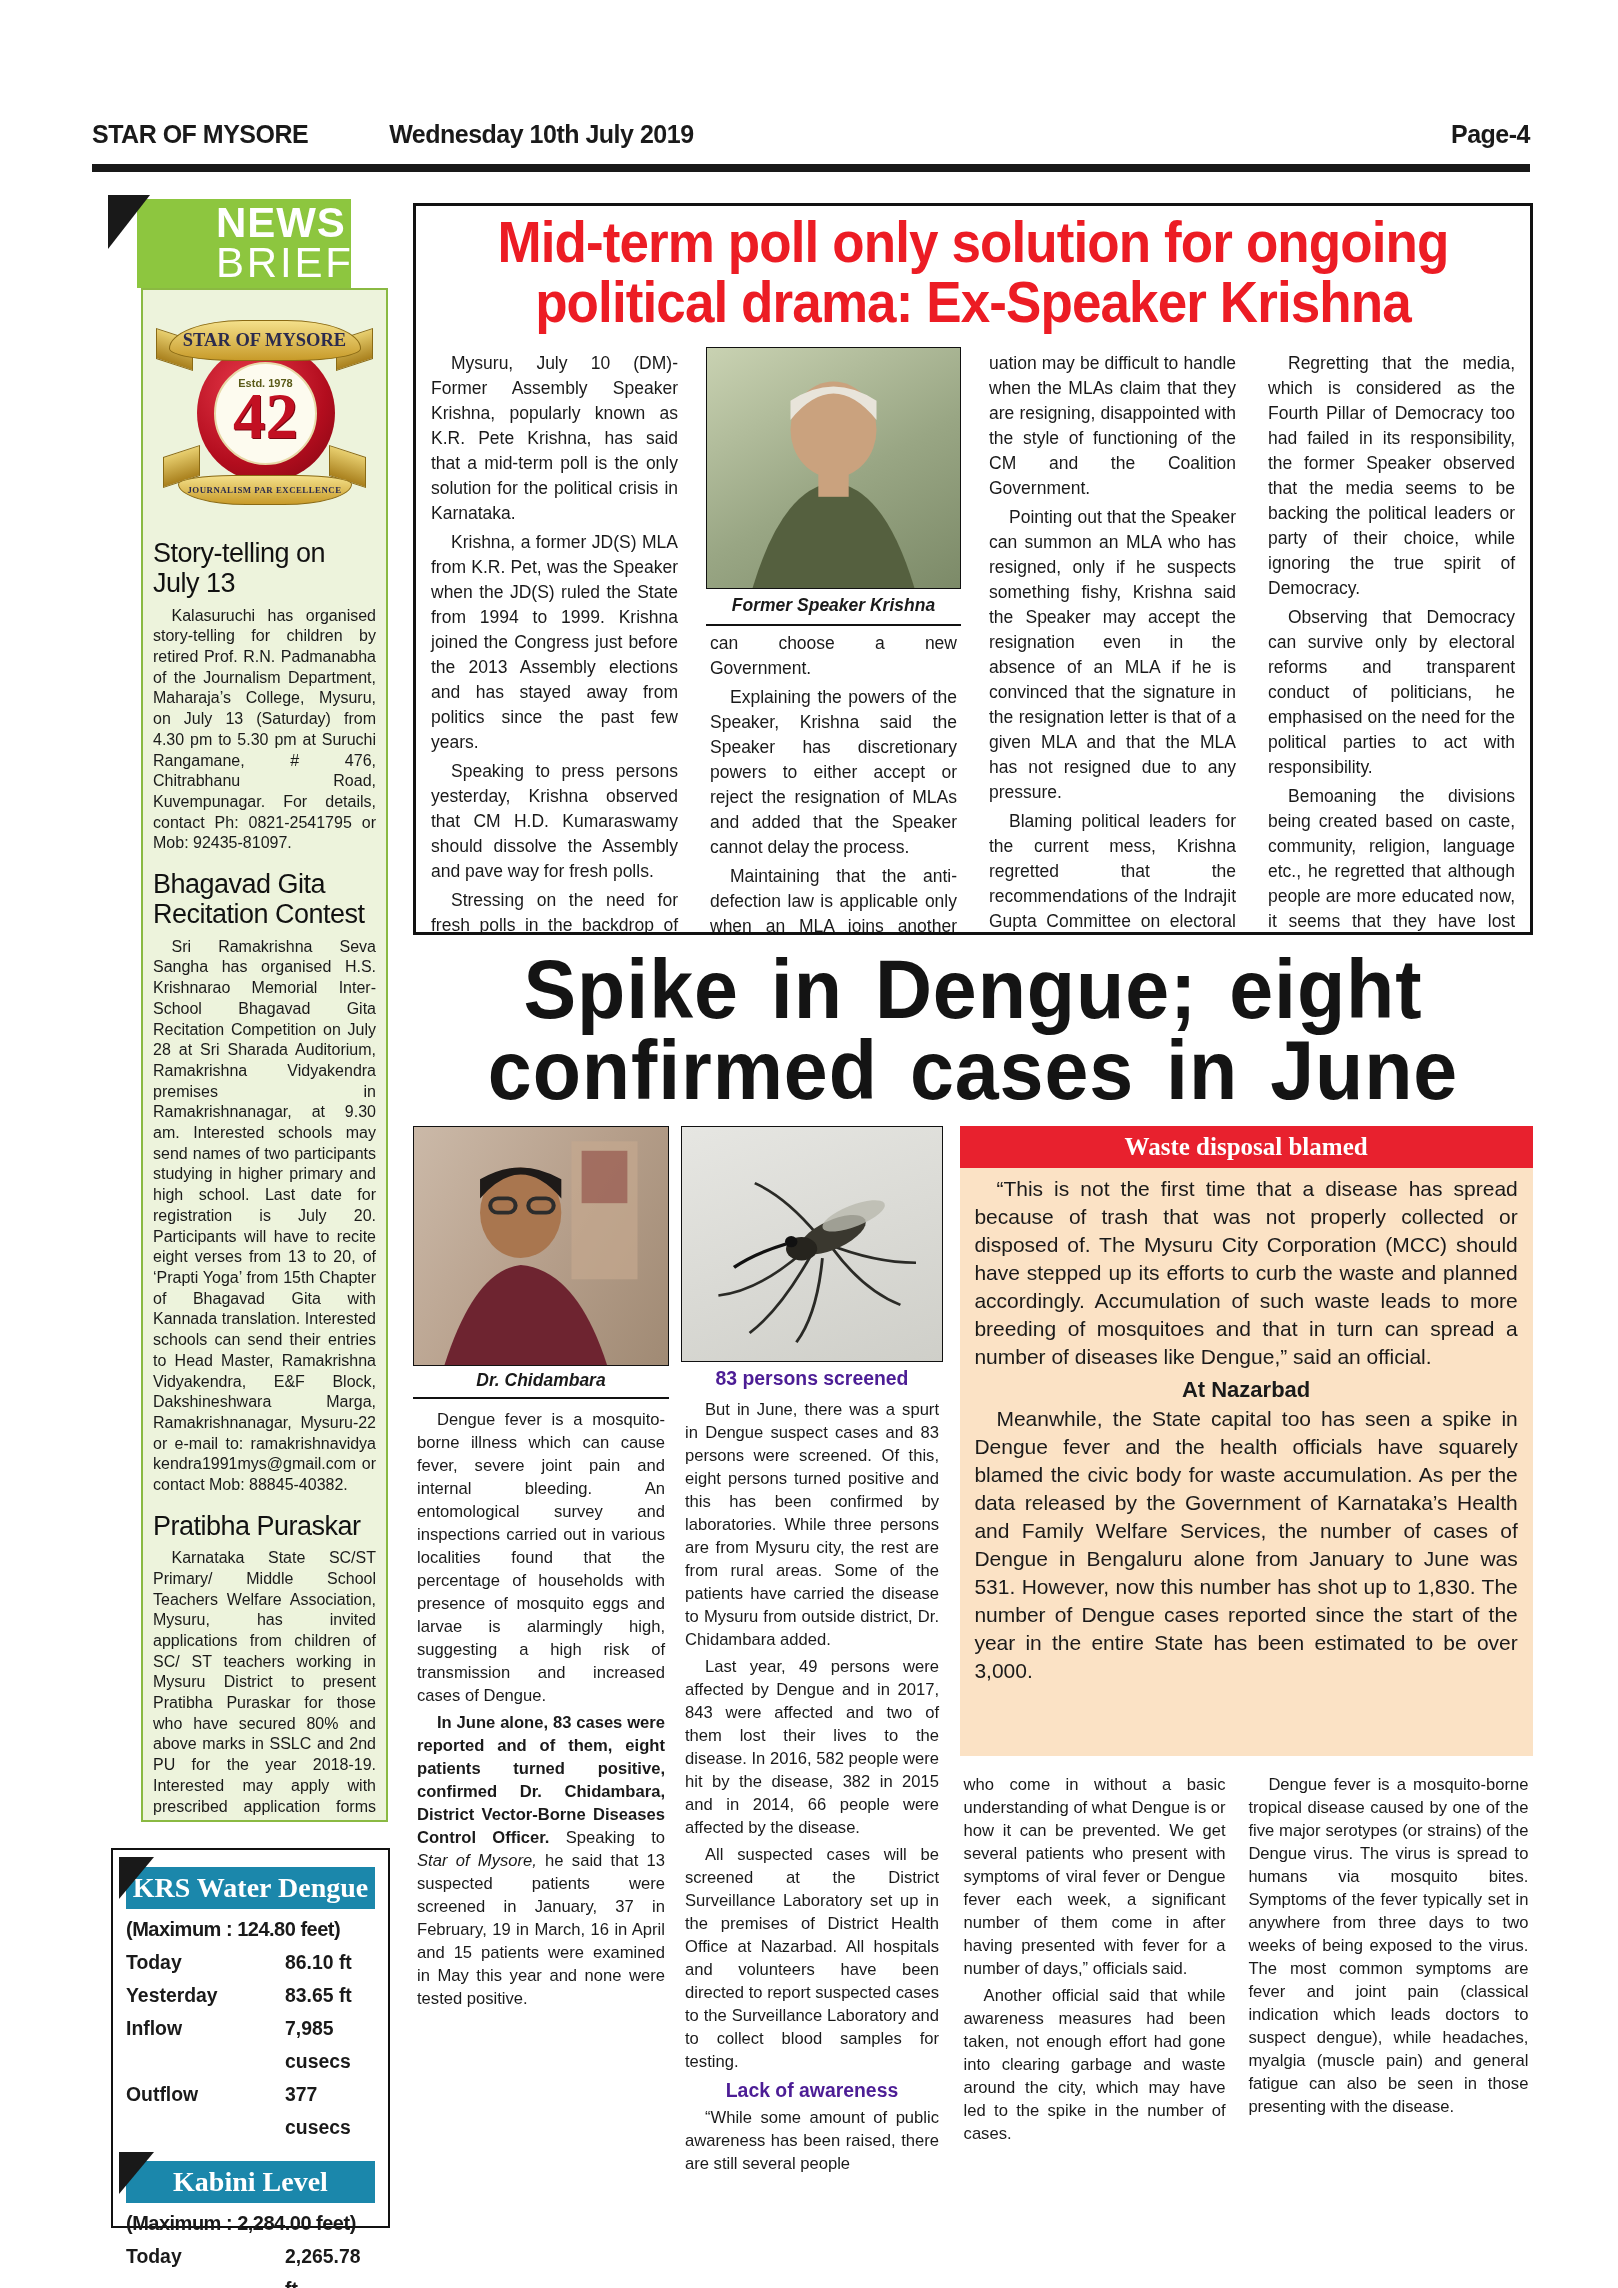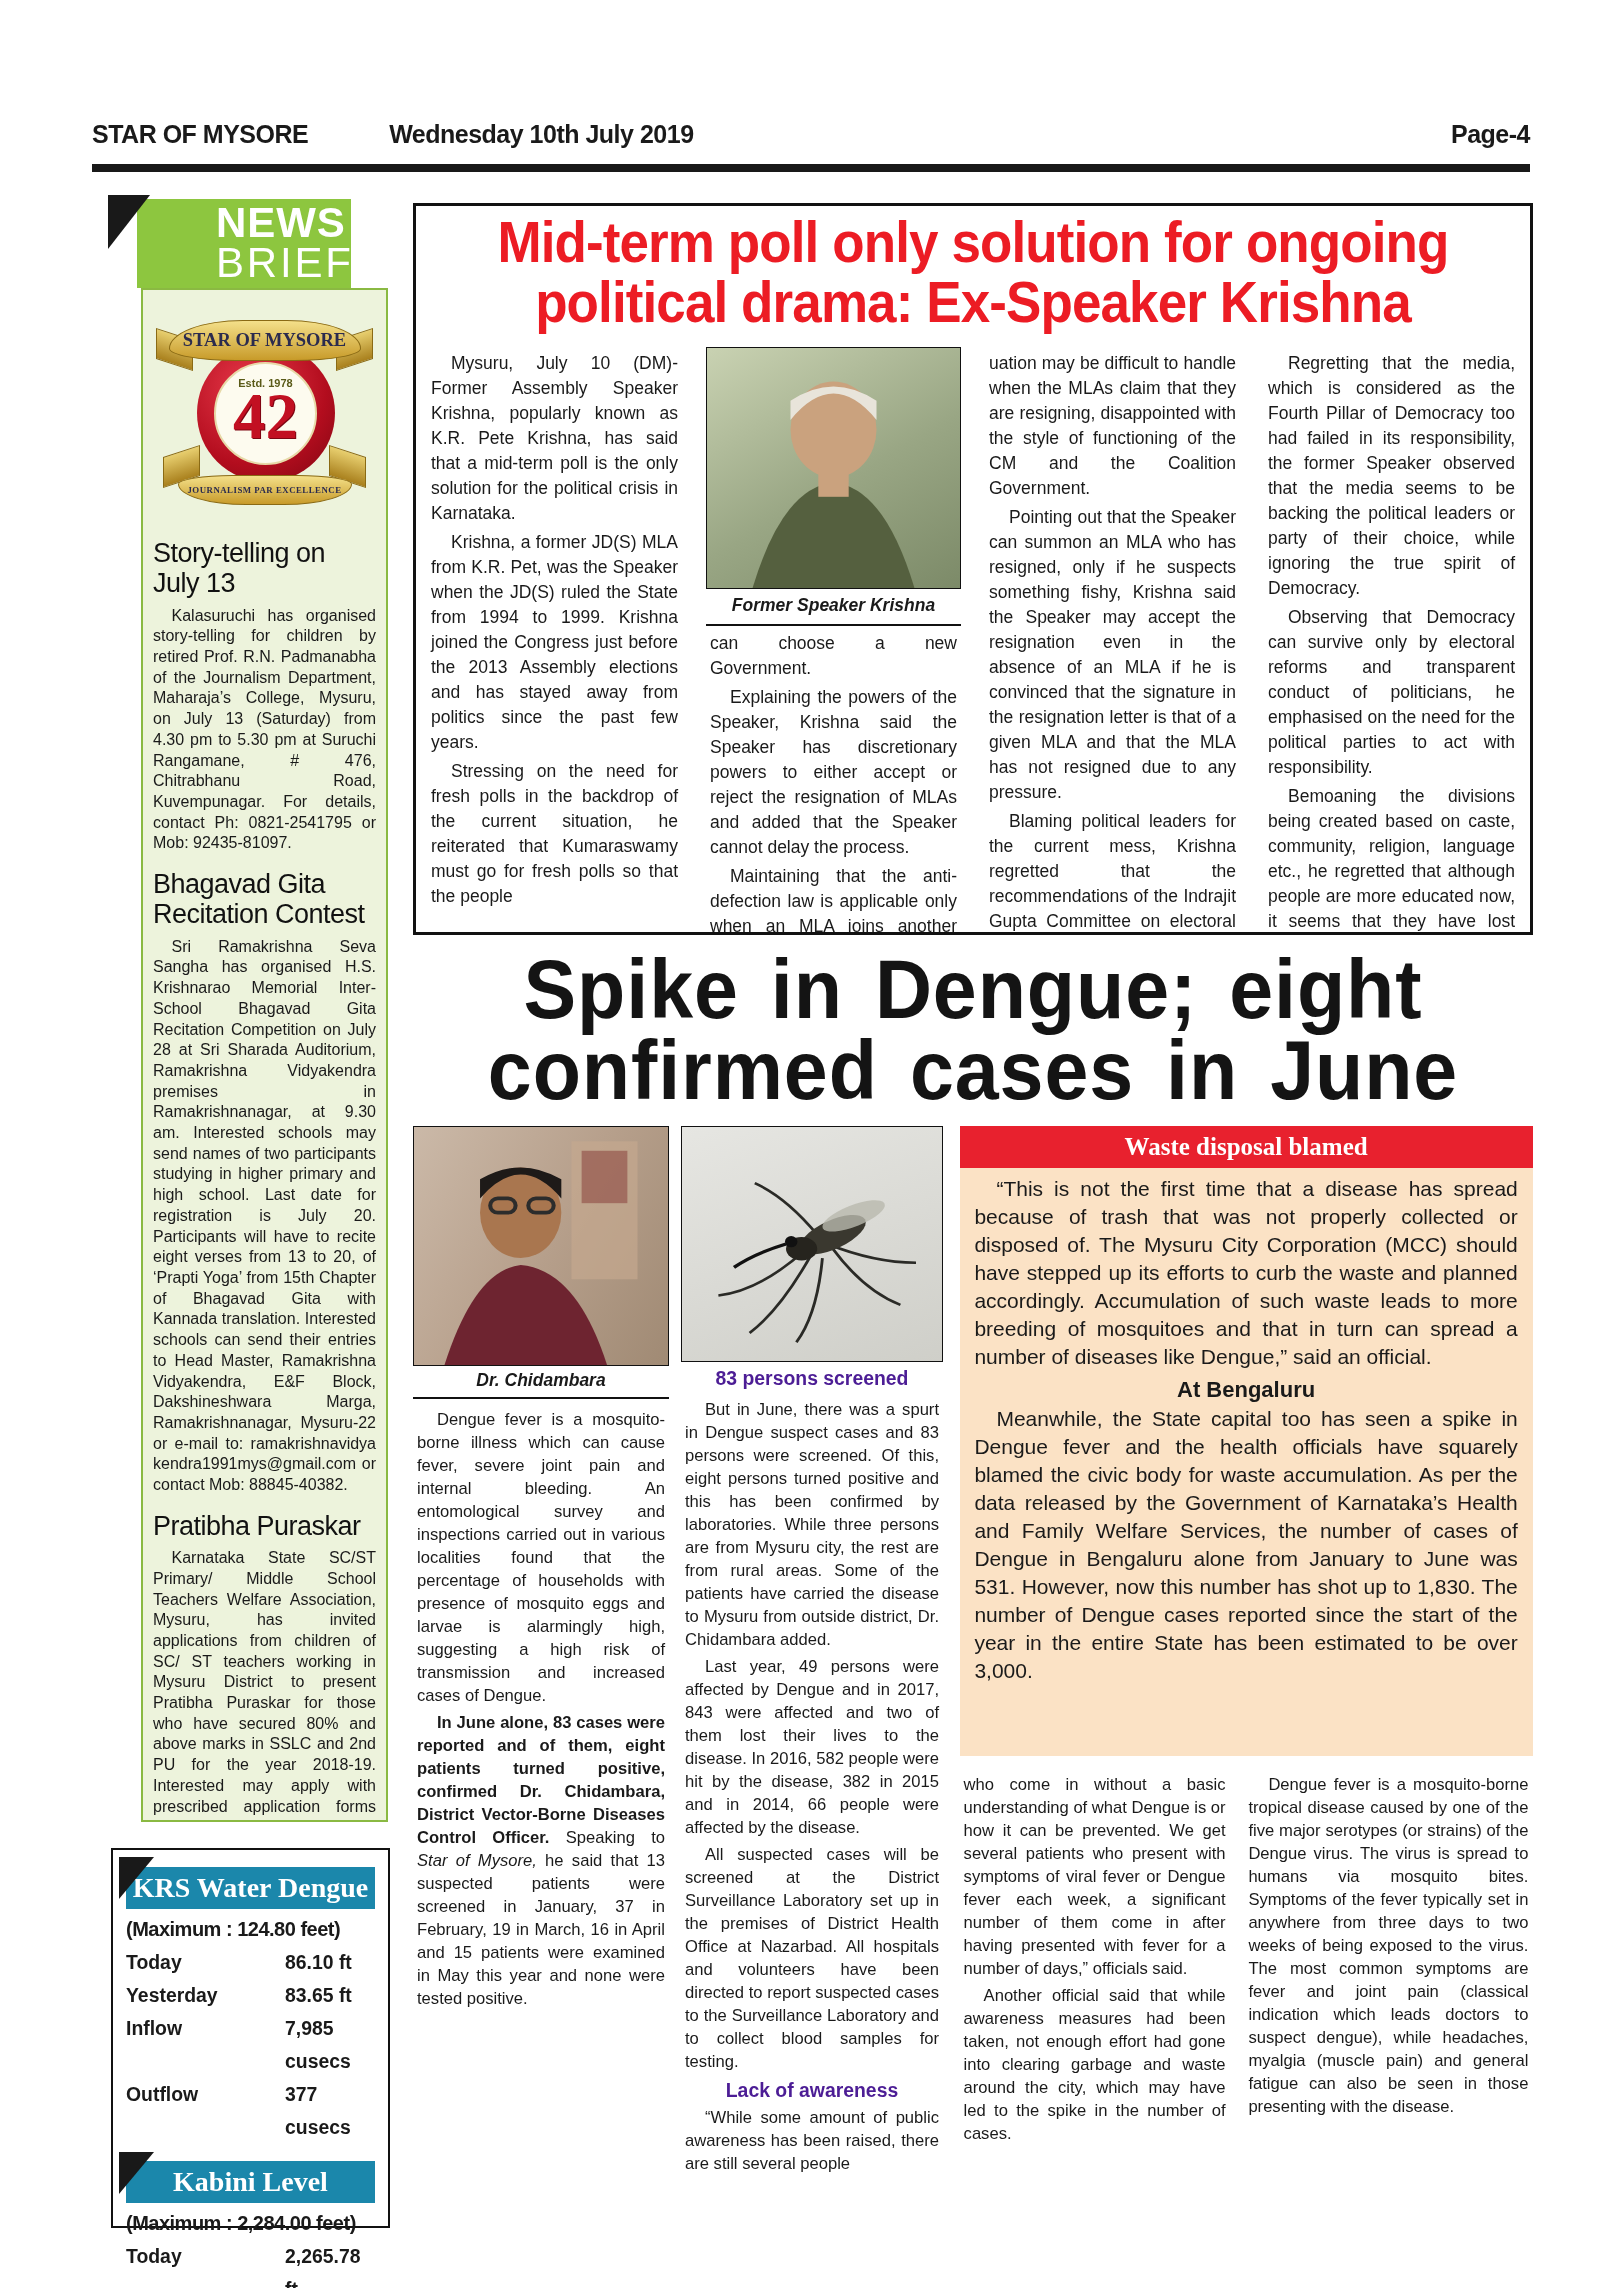--- a/index.html
+++ b/index.html
@@ -220,20 +220,21 @@
   <section class="krishna-box">
     <div class="red-headline">
       <div>Mid-term poll only solution for ongoing</div>
       <div>political drama: Ex-Speaker Krishna</div>
     </div>
     <div class="k-cols">
       <div class="k-col">
         <div>
             <p class="para">Mysuru, July 10 (DM)- Former Assembly Speaker Krishna, popularly known as K.R. Pete Krishna, has said that a mid-term poll is the only solution for the political crisis in Karnataka.</p>
             <p class="para">Krishna, a former JD(S) MLA from K.R. Pet, was the Speaker when the JD(S) ruled the State from 1994 to 1999. Krishna joined the Congress just before the 2013 Assembly elections and has stayed away from politics since the past few years.</p>
+            <p class="para">Speaking to press persons yesterday, Krishna observed that CM H.D. Kumaraswamy should dissolve the Assembly and pave way for fresh polls.</p>
             <p class="para">Stressing on the need for fresh polls in the backdrop of the current situation, he reiterated that Kumaraswamy must go for fresh polls so that the people</p>
           </div>
       </div>
       <div class="k-col">
         <div class="photo-frame ph-krishna">
           <svg class="ph-svg" viewBox="0 0 100 100" preserveAspectRatio="none">
             <rect x="0" y="0" width="100" height="100" fill="none"></rect>
             <ellipse cx="50" cy="34" rx="17" ry="20" fill="#caa27e"></ellipse>
             <path d="M33,30 Q50,8 67,30 L67,22 Q50,10 33,22 Z" fill="#e8e4da"></path>
             <path d="M18,100 Q30,58 50,56 Q70,58 82,100 Z" fill="#55603f"></path>
@@ -320,21 +321,21 @@
             </div>
           <div class="red-sub">Lack of awareness</div>
           <p class="para">“While some amount of public awareness has been raised, there are still several people</p>
         </div>
       </div>
 
       <div class="d-right">
         <div class="waste-banner">Waste disposal blamed</div>
         <div class="peach">
           <p class="quote">“This is not the first time that a disease has spread because of trash that was not properly collected or disposed of. The Mysuru City Corporation (MCC) should have stepped up its efforts to curb the waste and planned accordingly. Accumulation of such waste leads to more breeding of mosquitoes and that in turn can spread a number of diseases like Dengue,” said an official.</p>
-          <div class="at-blr">At Bengaluru</div>
+          <div class="at-blr">At Nazarbad</div>
           <p class="blr">Meanwhile, the State capital too has seen a spike in Dengue fever and the health officials have squarely blamed the civic body for waste accumulation. As per the data released by the Government of Karnataka’s Health and Family Welfare Services, the number of cases of Dengue in Bengaluru alone from January to June was 531. However, now this number has shot up to 1,830. The number of Dengue cases reported since the start of the year in the entire State has been estimated to be over 3,000.</p>
         </div>
         <div class="d-bottom-cols">
           <div class="d-col3 d-body">
             <p class="para noindent">who come in without a basic understanding of what Dengue is or how it can be prevented. We get several patients who present with symptoms of viral fever or Dengue fever each week, a significant number of them come in after having presented with fever for a number of days,” officials said.</p>
             <div>
                 <p class="para">Another official said that while awareness measures had been taken, not enough effort had gone into clearing garbage and waste around the city, which may have led to the spike in the number of cases.</p>
               </div>
           </div>
           <div class="d-col4 d-body">

